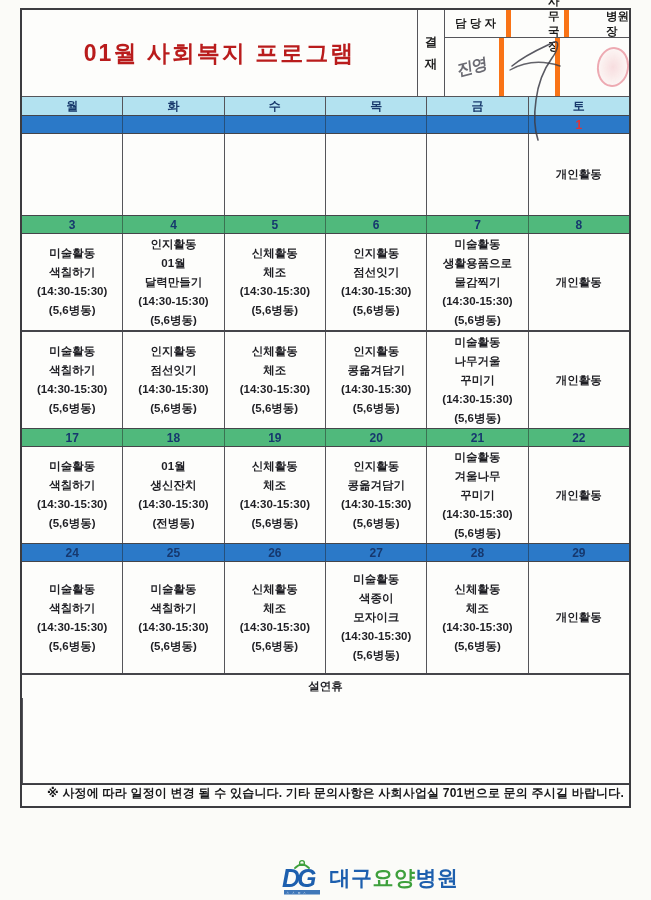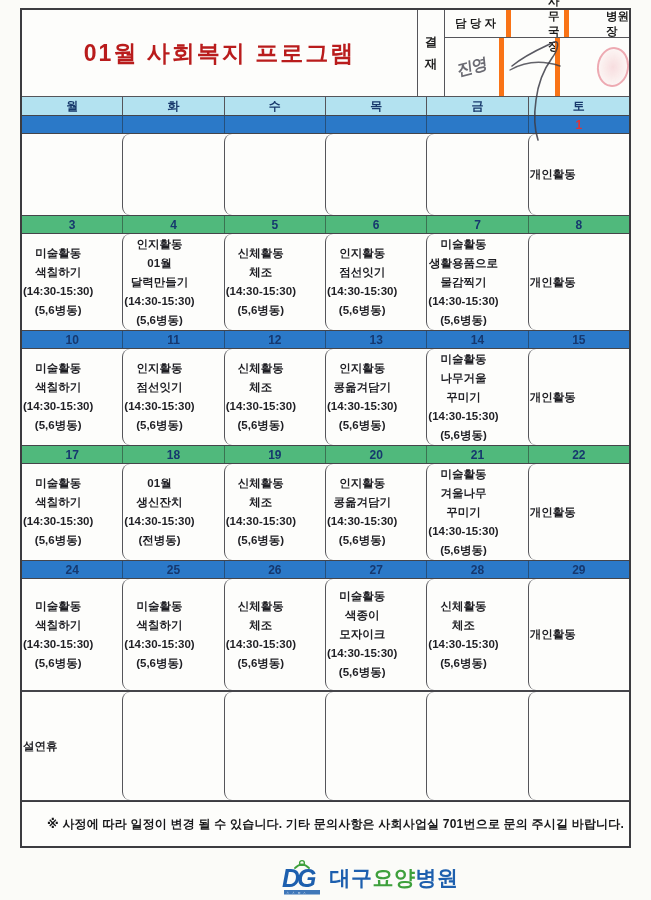--- a/index.html
+++ b/index.html
@@ -65,33 +65,33 @@
     flex:1;display:flex;align-items:center;justify-content:center;
     font-size:12px;font-weight:bold;color:var(--date-text,#16386e);
     box-sizing:border-box;
   }
   .datebar .dcell + .dcell{border-left:1px solid rgba(30,30,30,.45);}
   .bar-blue .dcell{background:var(--bar-blue,#2b79c8);}
   .bar-green .dcell{background:var(--bar-green,#50b97c);}
   .dcell.holiday{color:var(--holiday-red,#e03434);}
   .crow{border-top:1px solid #45454a;border-bottom:1px solid #45454a;background:#fdfdfb;}
   .ccell{
-    flex:1;display:flex;align-items:center;
-    box-sizing:border-box;padding:2px 1px;border-radius:8px;
+    flex:1;display:flex;align-items:center;justify-content:center;
+    box-sizing:border-box;padding:2px 1px;
   }
   .ccell + .ccell{border-left:1px solid #55555a;}
   .ctext{
     white-space:pre-line;text-align:center;
     font-size:11.5px;font-weight:600;line-height:19px;color:#1f1f24;
   }
   .h1{height:83px;} .h2{height:98px;} .h3{height:98px;}
-  .h4{height:98px;} .h5{height:113px;} .h6{height:110px;}
+  .h4{height:98px;} .h5{height:113px;} .h6{height:110px;flex-direction:column;}
   
   .note{
-    height:45px;display:flex;align-items:center;justify-content:center;
+    height:22px;display:flex;align-items:flex-start;justify-content:center;
     border-top:1px solid #3c3c40;
     padding-left:20px;
   }
   .note-text{font-size:12px;font-weight:bold;color:#18181a;letter-spacing:.2px;}
   
   .logo-row{
     position:absolute;left:0;top:856px;width:651px;height:44px;
     display:flex;align-items:center;justify-content:center;gap:7px;margin-left:44px;
   }
   .logo-mark{position:relative;width:42px;height:38px;}
@@ -218,28 +218,20 @@
 (14:30-15:30)
 (5,6병동)</span>
           </div>
         <div class="ccell">
             <span class="ctext">개인활동</span>
           </div>
       </div>
     </div>
 
     <div>
-      <div class="row datebar bar-blue">
-        <div class="dcell">10</div>
-        <div class="dcell">11</div>
-        <div class="dcell">12</div>
-        <div class="dcell">13</div>
-        <div class="dcell">14</div>
-        <div class="dcell">15</div>
-      </div>
       <div class="row crow h3">
         <div class="ccell">
             <span class="ctext">미술활동
 색칠하기
 (14:30-15:30)
 (5,6병동)</span>
           </div>
         <div class="ccell">
             <span class="ctext">인지활동
 점선잇기

